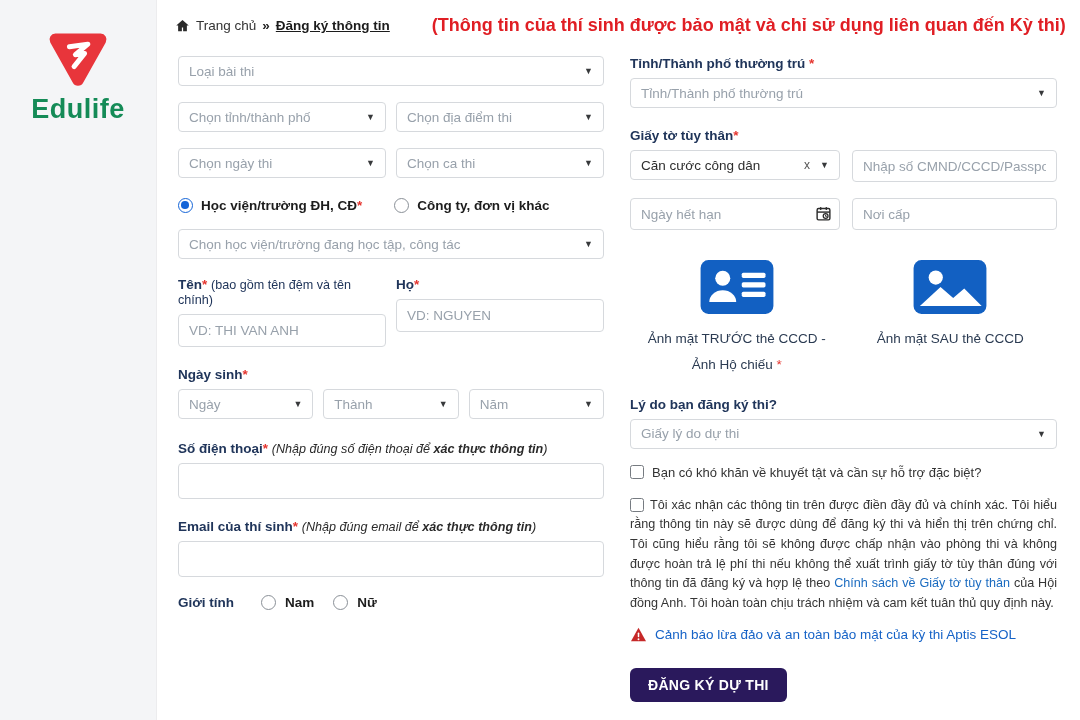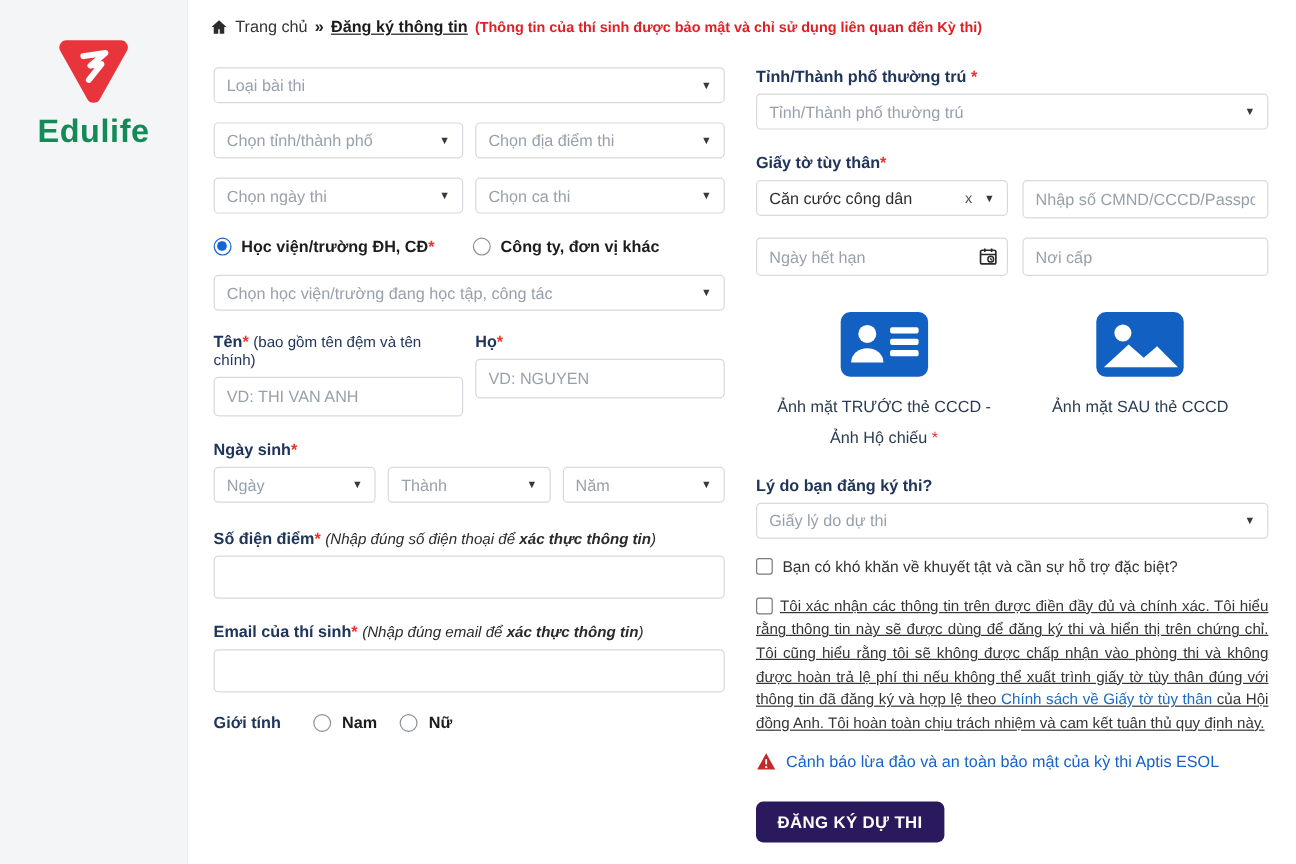--- a/index.html
+++ b/index.html
@@ -15,21 +15,21 @@
   .logo-wrap { margin-top:30px; text-align:center; }
   .logo-wrap svg { width:66px; height:60px; display:block; margin:0 auto; }
   .logo-text { margin-top:4px; font-size:27px; font-weight:bold; color:#148b57; letter-spacing:.5px; }
 
   
   .bc { position:absolute; left:18px; top:15px; font-size:13.5px; color:#333;
     display:flex; align-items:center; gap:6px; white-space:nowrap; }
   .bc .home-ic { width:15px; height:15px; display:inline-block; }
   .bc b { color:#1c1c1c;text-decoration:underline; }
   .bc .sep { font-weight:bold; color:#222; }
-  .bc .note { color:#e01e24; font-weight:bold; font-size:12px; }
+  .bc .note { color:#e01e24; font-weight:bold; font-size:18px;margin-left:36px; }
 
   
   .col { position:absolute; top:56px; }
   .col-left  { left:21px;  width:426px; }
   .col-right { left:473px; width:427px; }
 
   .lbl { font-size:13.5px; font-weight:bold; color:#20355a; margin-bottom:7px; }
   .req { color:#e5352f; }
   .hint { font-weight:normal; font-style:italic; color:#2a2a2a; font-size:12.6px; }
   .hint b { font-style:italic; }
@@ -65,21 +65,21 @@
   .gap18 { margin-top:18px; } .gap20 { margin-top:20px; }
   .gap22 { margin-top:22px; }
 
   
   .uploads { display:flex; margin-top:28px; }
   .upload { flex:1 1 50%; text-align:center; cursor:pointer; }
   .upload svg { width:76px; height:58px; display:block; margin:0 auto; }
   .upload .cap { margin-top:10px; font-size:13.5px; color:#2b3b52; line-height:1.95; padding:0 10px; }
 
   
-  .consent { margin-top:16px; font-size:12.6px; color:#353535; line-height:1.56; text-align:justify;text-decoration:underline; }
+  .consent { margin-top:16px; font-size:12.6px; color:#353535; line-height:1.56; text-align:justify; }
   .consent .chk { float:left; margin:2px 6px 0 0; }
   .link { color:#1a6bc0; cursor:pointer; }
 
   .warn { margin-top:14px; display:flex; align-items:center; gap:8px; }
   .warn svg { width:17px; height:15px; flex:0 0 auto; }
   .warn .wtxt { font-size:13.5px; color:#1663c7; cursor:pointer; }
 
   .submit { margin-top:26px; background:#2a195c; color:#fff; border:none; border-radius:6px;
     height:34px; padding:0 18px; font-size:14px; font-weight:bold;
     font-family:"Liberation Sans","DejaVu Sans",sans-serif; letter-spacing:.3px; cursor:pointer; }
@@ -180,21 +180,21 @@
         <span class="val">Thành</span>
         <span class="arr">▼</span>
       </div>
       <div class="sel" style="flex:1">
         <span class="val">Năm</span>
         <span class="arr">▼</span>
       </div>
     </div>
 
     <div class="lbl gap22">
-      <span>Số điện điểm</span><span class="req">*</span>
+      <span>Số điện thoại</span><span class="req">*</span>
       <span class="hint"><span>(Nhập đúng số điện thoại để </span><b>xác thực thông tin</b><span>)</span></span>
     </div>
     <input class="inp tall" value="" style="">
 
     <div class="lbl gap20">
       <span>Email của thí sinh</span><span class="req">*</span>
       <span class="hint"><span>(Nhập đúng email để </span><b>xác thực thông tin</b><span>)</span></span>
     </div>
     <input class="inp tall" value="" style="">
 

